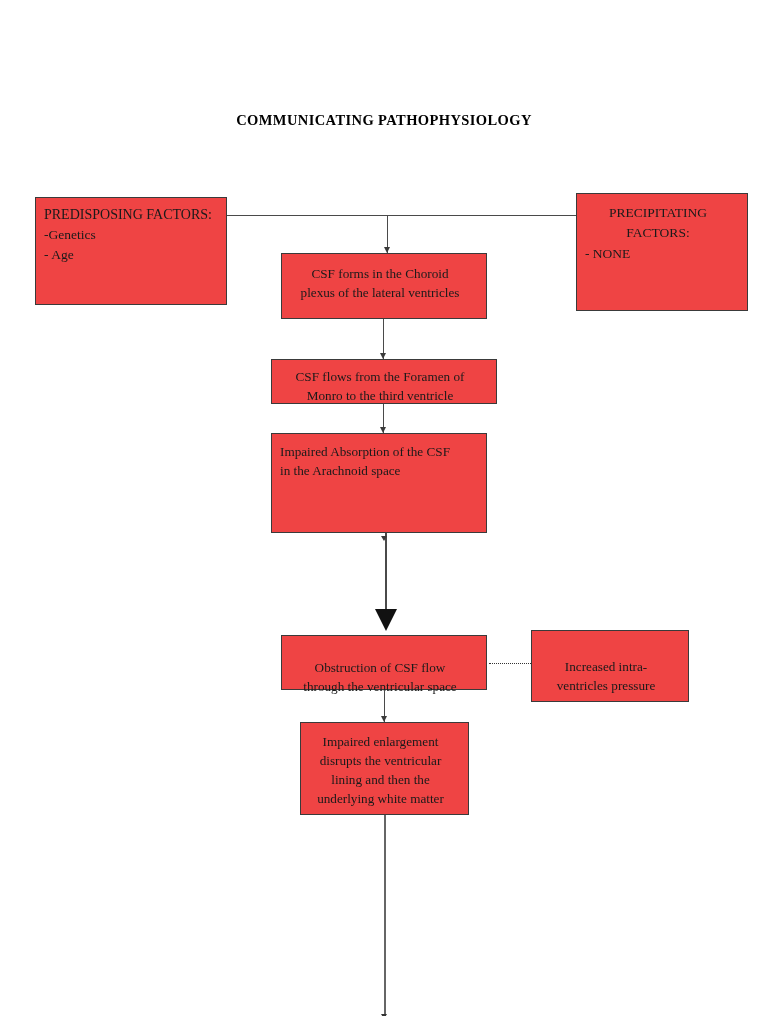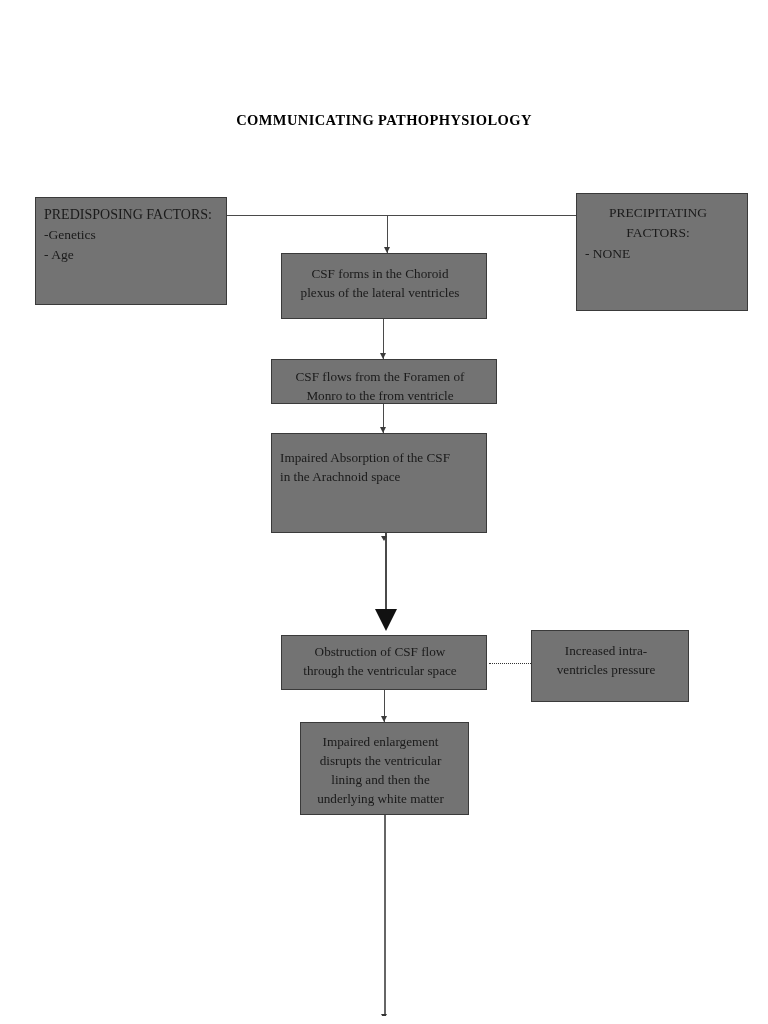--- a/index.html
+++ b/index.html
@@ -27,21 +27,21 @@
     text-align: center;
     font-size: 14.5px;
     font-weight: bold;
     letter-spacing: 0.4px;
     font-family: "Liberation Serif", "DejaVu Serif", serif;
   }
   .node {
     position: absolute;
     box-sizing: border-box;
     border: 1px solid #3a3a3a;
-    background: #737373;
+    background: #ef4444;
     font-size: 13.2px;
     line-height: 1.45;
     color: #1a1a1a;
     padding: 6px 16px 6px 8px;
   }
   .node .line {
     display: block;
     white-space: pre;
   }
   .node.center { text-align: center; }
@@ -68,31 +68,31 @@
   #node-csf-forms .txt { margin-top: 4px; }
 
   #node-csf-flows {
     left: 271px; top: 359px;  width: 226px; height: 45px;
   }
   #node-csf-flows .txt { margin-top: 1px; }
 
   #node-impaired {
     left: 271px; top: 433px;  width: 216px; height: 100px;
   }
-  #node-impaired .txt { margin-top: 8px; }
+  #node-impaired .txt { margin-top: 2px; }
 
   #node-obstruction {
     left: 281px; top: 635px;  width: 206px; height: 55px;
   }
-  #node-obstruction .txt { margin-top: 0; }
+  #node-obstruction .txt { margin-top: 16px; }
 
   #node-pressure {
     left: 531px; top: 630px;  width: 158px; height: 72px;
   }
-  #node-pressure .txt { margin-top: 4px; }
+  #node-pressure .txt { margin-top: 20px; }
 
   #node-enlargement {
     left: 300px; top: 722px;  width: 169px; height: 93px;
   }
   #node-enlargement .txt { margin-top: 3px; }
 
   
   .conn {
     position: absolute;
     background: #4a4a4a;
@@ -175,21 +175,21 @@
     </div>
     <span class="line none-line">- NONE</span>
   </div>
 
   <div class="conn vline" id="link-csfforms-to-csfflows"></div>
   <div class="arrowhead" id="arrow-to-csfflows"></div>
 
   <div class="node center" id="node-csf-flows">
     <div class="txt">
       <span class="line">CSF flows from the Foramen of</span>
-      <span class="line">Monro to the from ventricle</span>
+      <span class="line">Monro to the third ventricle</span>
     </div>
   </div>
 
   <div class="conn vline" id="link-csfflows-to-impaired"></div>
   <div class="arrowhead" id="arrow-to-impaired"></div>
 
   <div class="node left" id="node-impaired">
     <div class="txt">
       <span class="line">Impaired Absorption of the CSF</span>
       <span class="line">in the Arachnoid space</span>

